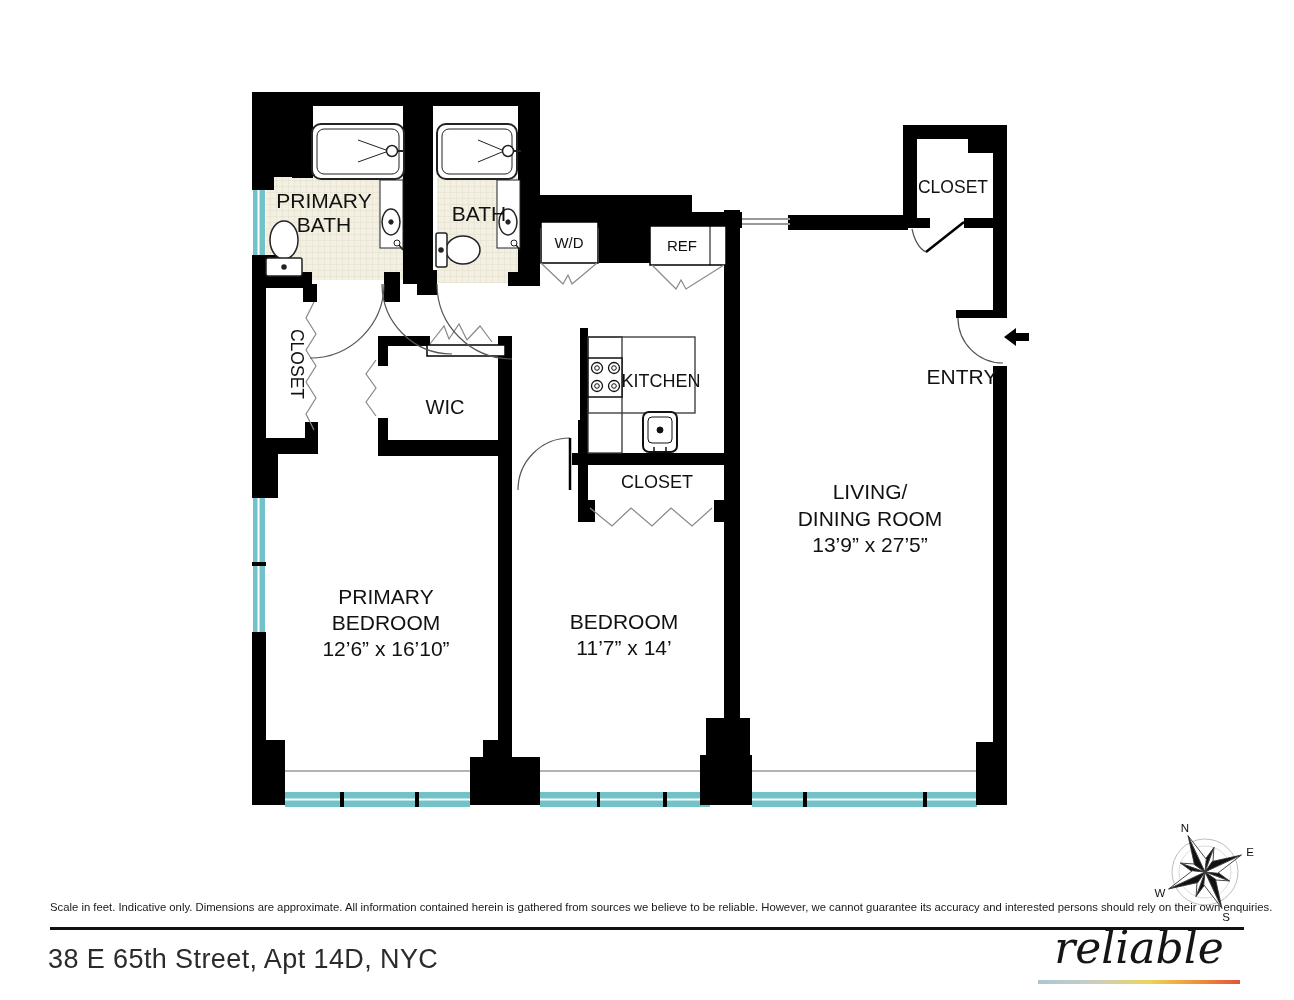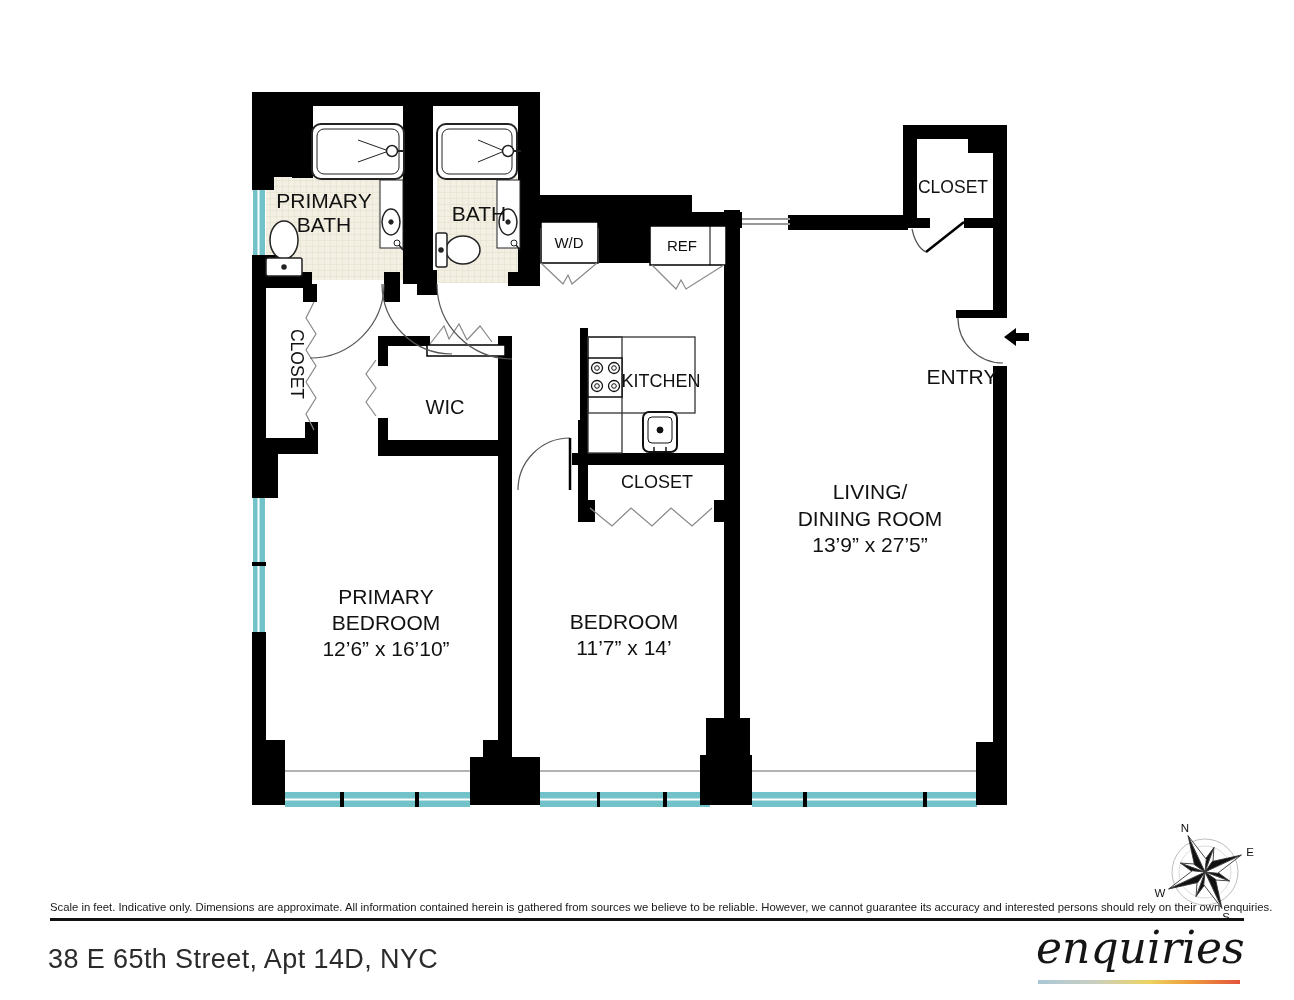--- a/index.html
+++ b/index.html
@@ -5,21 +5,21 @@
   html,body{margin:0;padding:0;}
   body{
     width:1294px;height:1000px;position:relative;background:#ffffff;
     font-family:"Liberation Sans",sans-serif;overflow:hidden;
   }
   svg text{font-family:"Liberation Sans",sans-serif;fill:#111;}
   .plan-svg{position:absolute;left:0;top:0;}
   .footer{position:absolute;left:50px;right:50px;top:901px;}
   .disclaimer{
     font-size:11.3px;color:#1a1a1a;white-space:nowrap;letter-spacing:0px;
-    padding-bottom:5px;border-bottom:3px solid #111;
+    padding-bottom:14px;border-bottom:3px solid #111;
   }
   .address{
     position:absolute;left:48px;top:944px;font-size:27px;color:#2b2b2b;
     letter-spacing:0.4px;
   }
   .brand{position:absolute;right:52px;top:926px;width:206px;text-align:center;}
   .brand-word{
     font-family:"DejaVu Serif",serif;font-style:italic;font-size:44px;
     color:#151515;line-height:1.0;letter-spacing:0px;
   }
@@ -315,17 +315,17 @@
       <text x="1160" y="897">W</text>
     </g>
   </g>
 </svg>
 
 <div class="footer">
   <div class="disclaimer">Scale in feet. Indicative only. Dimensions are approximate. All information contained herein is gathered from sources we believe to be reliable. However, we cannot guarantee its accuracy and interested persons should rely on their own enquiries.</div>
 </div>
 <div class="address">38 E 65th Street, Apt 14D, NYC</div>
 <div class="brand">
-  <div class="brand-word">enquiries</div>
+  <div class="brand-word">reliable</div>
   <svg class="brand-bar" width="202" height="4">
     <rect x="0" y="0" width="202" height="4" fill="url(#logoGrad)"></rect>
   </svg>
 </div>
 
 </body></html>

